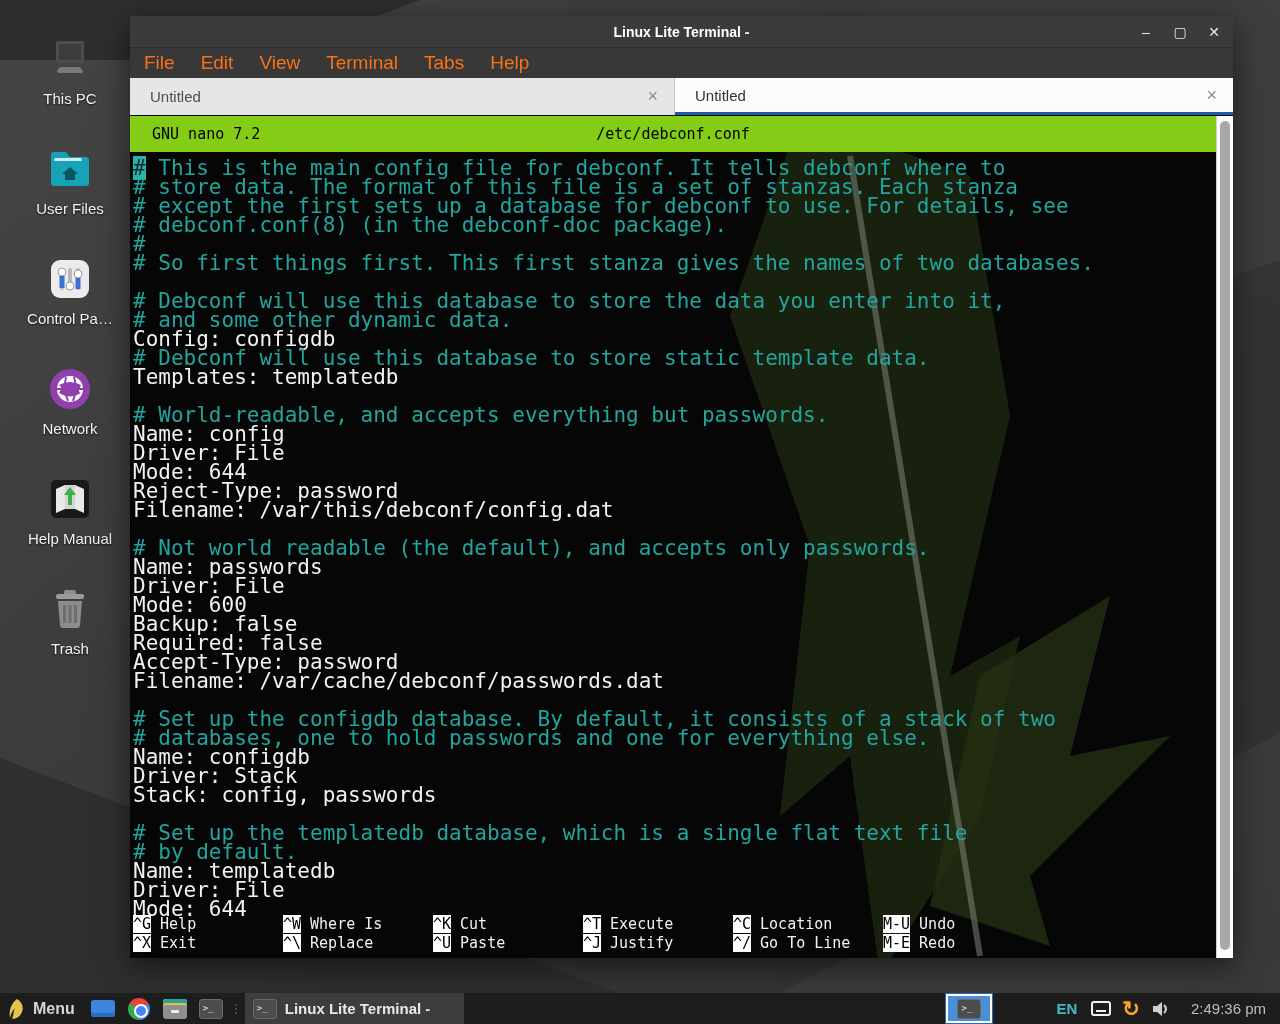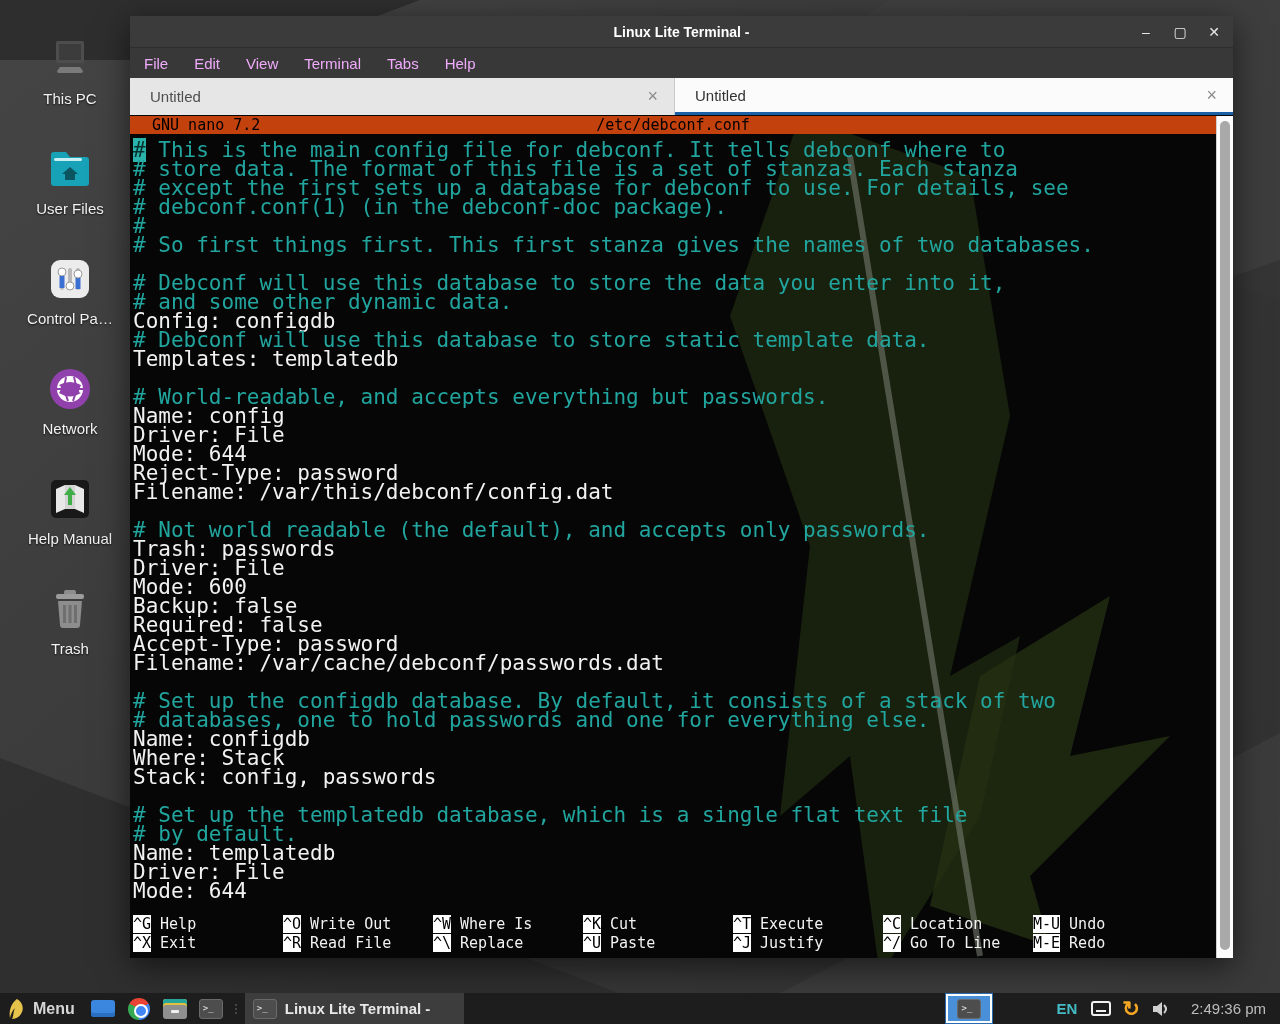--- a/index.html
+++ b/index.html
@@ -21,33 +21,33 @@
   .desk-item .ico { width:50px; height:50px; display:flex; align-items:center; justify-content:center; }
   .desk-item .lbl { margin-top:6px; font-size:15px; color:#f2f2f2; text-shadow:0 1px 2px rgba(0,0,0,.8); white-space:nowrap; }
 
   
   .window { position:absolute; left:130px; top:16px; width:1103px; height:942px; box-shadow:0 8px 30px rgba(0,0,0,.55); background:#070707; }
   .titlebar { height:32px; background:#3b3b3b; display:flex; align-items:center; position:relative; border-bottom:1px solid #2d2d2d; }
   .title { position:absolute; left:0; right:0; text-align:center; font-size:14px; font-weight:bold; color:#ffffff; }
   .win-btns { position:absolute; right:10px; top:0; height:32px; display:flex; gap:16px; align-items:center; }
   .win-btn { color:#e8e8e8; font-size:14px; width:18px; text-align:center; cursor:pointer; }
   .menubar { height:30px; background:#383838; display:flex; align-items:center; padding-left:14px; gap:26px; }
-  .menu-item { font-size:15px; color:#f0abfc; cursor:pointer; }
+  .menu-item { font-size:19px; color:#f97316; cursor:pointer; }
   .tabbar { height:37px; display:flex; background:#4a4a4a; }
   .tab { display:flex; align-items:center; padding:0 12px; font-size:15px; position:relative; cursor:pointer; }
   .tab-inactive { width:545px; background:#e6e6e6; color:#4f4f4f; border-right:1px solid #c9c9c9; }
   .tab-active { flex:1; background:#fbfbfb; color:#333; border-bottom:3px solid #1b5fa7; }
   .tab .tab-label { margin-left:8px; flex:1; }
   .tab .tab-close { color:#8a8a8a; font-size:18px; padding:0 4px; cursor:pointer; }
 
   
   .term-wrap { position:absolute; left:0; top:100px; right:0; bottom:0; display:flex; }
   .term { position:relative; flex:1; background:#060606; overflow:hidden; font-family:"DejaVu Sans Mono", monospace; }
   .watermark { position:absolute; left:420px; top:0; width:700px; height:860px; opacity:.9; pointer-events:none; }
-  .nano-head { position:relative; height:18px; background:#c2410c; color:#000; font-size:15px; display:flex; align-items:center; }
+  .nano-head { position:relative; height:36px; background:#84cc16; color:#000; font-size:15px; display:flex; align-items:center; }
   .nano-ver { margin-left:22px; }
   .nano-file { position:absolute; left:0; right:0; text-align:center; }
   .nano-content { position:relative; padding:4px 0 0 3px; }
   .nline { height:19px; font-size:21px; color:#f2f2f2; white-space:pre; }
   .nline.comment { color:#21a59e; }
   .cursor { background:#2ab3ab; color:#05302d; }
   .nano-foot { position:absolute; left:3px; right:0; bottom:5px; display:flex; }
   .scol { width:150px; }
   .sitem { height:19px; font-size:15px; white-space:pre; }
   .skey { background:#ffffff; color:#000; }
@@ -201,66 +201,62 @@
         <path d="M300 40 L 430 840" stroke="#8a8f85" stroke-width="6" opacity="0.55" fill="none"></path>
       </svg>
       <div class="nano-head">
         <span class="nano-ver">GNU nano 7.2</span>
         <span class="nano-file">/etc/debconf.conf</span>
       </div>
       <div class="nano-content">
           <div class="nline comment"><span class="cursor">#</span> This is the main config file for debconf. It tells debconf where to</div>
           <div class="nline comment"># store data. The format of this file is a set of stanzas. Each stanza</div>
           <div class="nline comment"># except the first sets up a database for debconf to use. For details, see</div>
-          <div class="nline comment"># debconf.conf(1) (in the debconf-doc package).</div>
+          <div class="nline comment"># debconf.conf(8) (in the debconf-doc package).</div>
           <div class="nline comment">#</div>
           <div class="nline comment"># So first things first. This first stanza gives the names of two databases.</div>
           <div class="nline">&nbsp;</div>
           <div class="nline comment"># Debconf will use this database to store the data you enter into it,</div>
           <div class="nline comment"># and some other dynamic data.</div>
           <div class="nline">Config: configdb</div>
           <div class="nline comment"># Debconf will use this database to store static template data.</div>
           <div class="nline">Templates: templatedb</div>
           <div class="nline">&nbsp;</div>
           <div class="nline comment"># World-readable, and accepts everything but passwords.</div>
           <div class="nline">Name: config</div>
           <div class="nline">Driver: File</div>
           <div class="nline">Mode: 644</div>
           <div class="nline">Reject-Type: password</div>
           <div class="nline">Filename: /var/this/debconf/config.dat</div>
           <div class="nline">&nbsp;</div>
           <div class="nline comment"># Not world readable (the default), and accepts only passwords.</div>
-          <div class="nline">Trash: passwords</div>
+          <div class="nline">Name: passwords</div>
           <div class="nline">Driver: File</div>
           <div class="nline">Mode: 600</div>
           <div class="nline">Backup: false</div>
           <div class="nline">Required: false</div>
           <div class="nline">Accept-Type: password</div>
           <div class="nline">Filename: /var/cache/debconf/passwords.dat</div>
           <div class="nline">&nbsp;</div>
           <div class="nline comment"># Set up the configdb database. By default, it consists of a stack of two</div>
           <div class="nline comment"># databases, one to hold passwords and one for everything else.</div>
           <div class="nline">Name: configdb</div>
-          <div class="nline">Where: Stack</div>
+          <div class="nline">Driver: Stack</div>
           <div class="nline">Stack: config, passwords</div>
           <div class="nline">&nbsp;</div>
           <div class="nline comment"># Set up the templatedb database, which is a single flat text file</div>
           <div class="nline comment"># by default.</div>
           <div class="nline">Name: templatedb</div>
           <div class="nline">Driver: File</div>
           <div class="nline">Mode: 644</div>
         </div>
       <div class="nano-foot">
           <div class="scol">
             <div class="sitem"><span class="skey">^G</span><span class="slabel">Help</span></div>
             <div class="sitem"><span class="skey">^X</span><span class="slabel">Exit</span></div>
-          </div>
-          <div class="scol">
-            <div class="sitem"><span class="skey">^O</span><span class="slabel">Write Out</span></div>
-            <div class="sitem"><span class="skey">^R</span><span class="slabel">Read File</span></div>
           </div>
           <div class="scol">
             <div class="sitem"><span class="skey">^W</span><span class="slabel">Where Is</span></div>
             <div class="sitem"><span class="skey">^\</span><span class="slabel">Replace</span></div>
           </div>
           <div class="scol">
             <div class="sitem"><span class="skey">^K</span><span class="slabel">Cut</span></div>
             <div class="sitem"><span class="skey">^U</span><span class="slabel">Paste</span></div>
           </div>
           <div class="scol">

